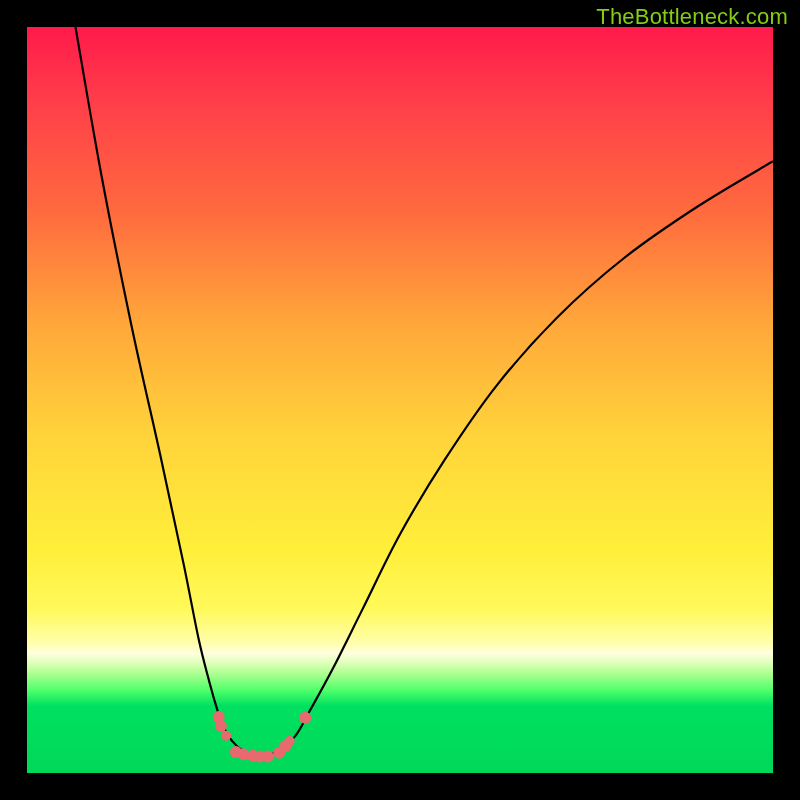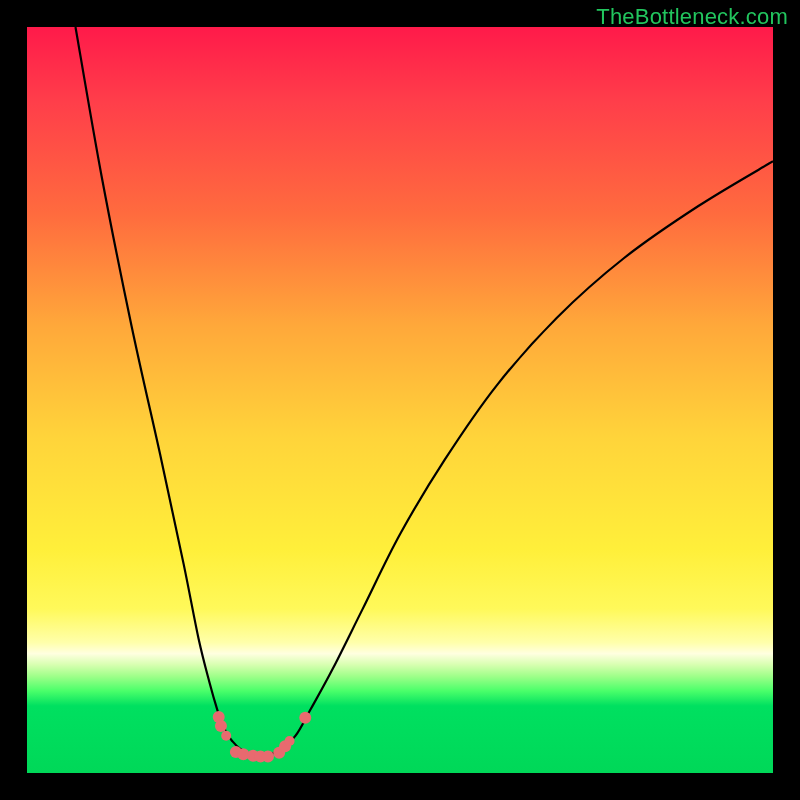--- a/index.html
+++ b/index.html
@@ -31,21 +31,21 @@
       #a0ff8a 87%,
       #4aff6a 89%,
       #00e060 91%,
       #00d858 100%
     );
   }
   .watermark {
     position: absolute;
     top: 4px;
     right: 12px;
-    color: #22c55e;
+    color: #84cc16;
     font-size: 22px;
     font-weight: 500;
     letter-spacing: 0.2px;
     z-index: 20;
   }
   svg.curves {
     position: absolute;
     left: 0;
     top: 0;
     width: 746px;

